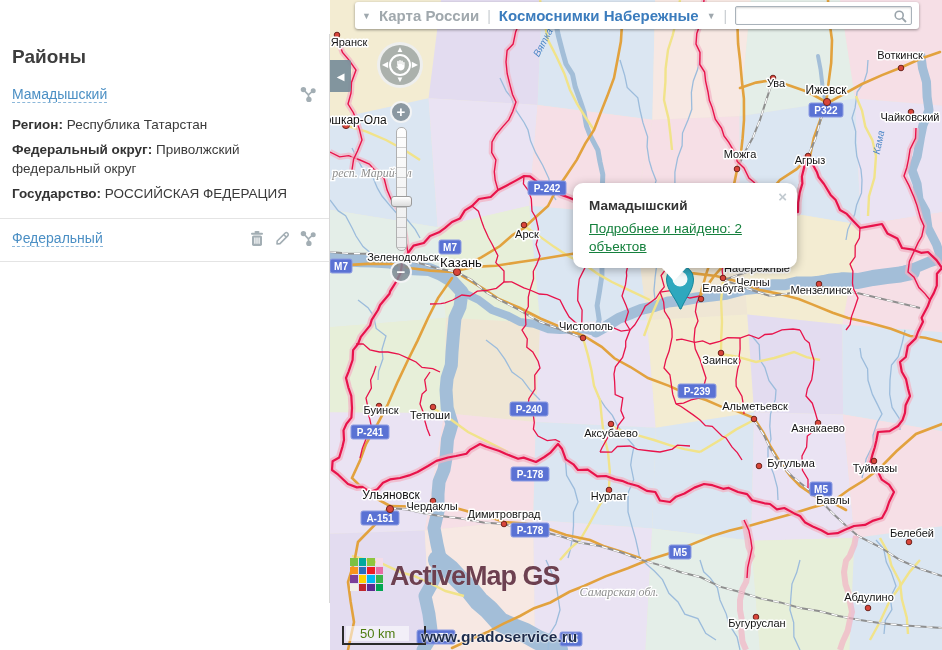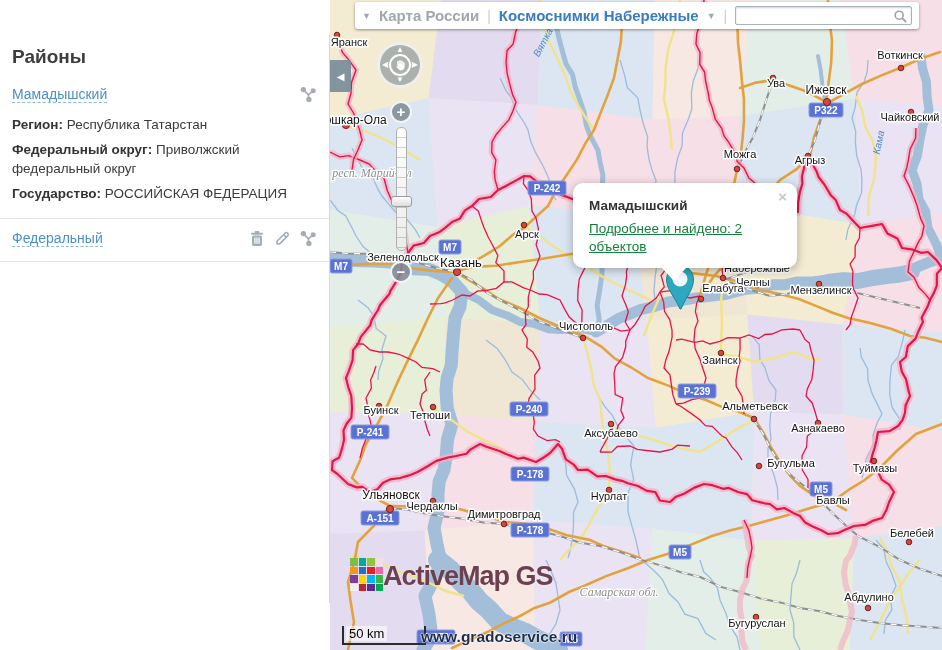--- a/index.html
+++ b/index.html
@@ -61,29 +61,29 @@
   
   #popup{position:absolute;left:243px;top:183px;width:192px;background:#fff;border-radius:10px;
          box-shadow:0 2px 10px rgba(0,0,0,.3);padding:15px 16px 13px;z-index:9;}
   #popup .tail{position:absolute;left:88px;bottom:-13px;width:0;height:0;
          border:13px solid transparent;border-top:14px solid #fff;border-bottom:none;}
   #popup .ptitle{font-size:13.5px;font-weight:bold;color:#333;margin-bottom:6px;}
   #popup .plink{font-size:13.5px;color:#15803d;text-decoration:underline;cursor:pointer;}
   #popup .pclose{position:absolute;right:10px;top:5px;color:#c2cad0;font-size:15px;font-weight:bold;cursor:pointer;}
 
   
-  #logo{position:absolute;left:20px;top:556px;display:flex;align-items:flex-start;z-index:4;}
+  #logo{position:absolute;left:20px;top:556px;display:flex;align-items:flex-start;gap:7px;z-index:4;}
   #logoGrid{width:33px;height:33px;display:grid;grid-template-columns:repeat(4,1fr);grid-template-rows:repeat(4,1fr);gap:1px;margin-top:2px;}
   #logoGrid i{display:block;}
   #logoText{font-size:27px;font-weight:bold;color:#6d4050;letter-spacing:-1px;margin-top:5px;
             text-shadow:0 0 2px rgba(255,255,255,.4);}
   #scale{position:absolute;left:12px;top:626px;width:80px;height:17px;border-left:2px solid #2b2b2b;
          border-right:2px solid #2b2b2b;border-bottom:2px solid #2b2b2b;z-index:5;}
-  #scale span{position:absolute;left:2px;top:0;font-size:13px;color:#000000;background:rgba(255,255,255,.55);
-              padding:0 3px;line-height:15px;}
+  #scale span{position:absolute;left:2px;top:0;font-size:13px;color:#4d7c0f;background:rgba(255,255,255,.55);
+              padding:0 14px;line-height:15px;}
   #wm{position:absolute;left:91px;top:628px;font-size:15.5px;font-weight:bold;color:#1e2c4c;z-index:5;
       text-shadow:0 0 2px #fff,0 0 2px #fff,0 0 1px #fff;}
 </style>
 </head>
 <body>
 
 <aside id="sidebar">
   <h1>Районы</h1>
 
   <div class="feature-head">

